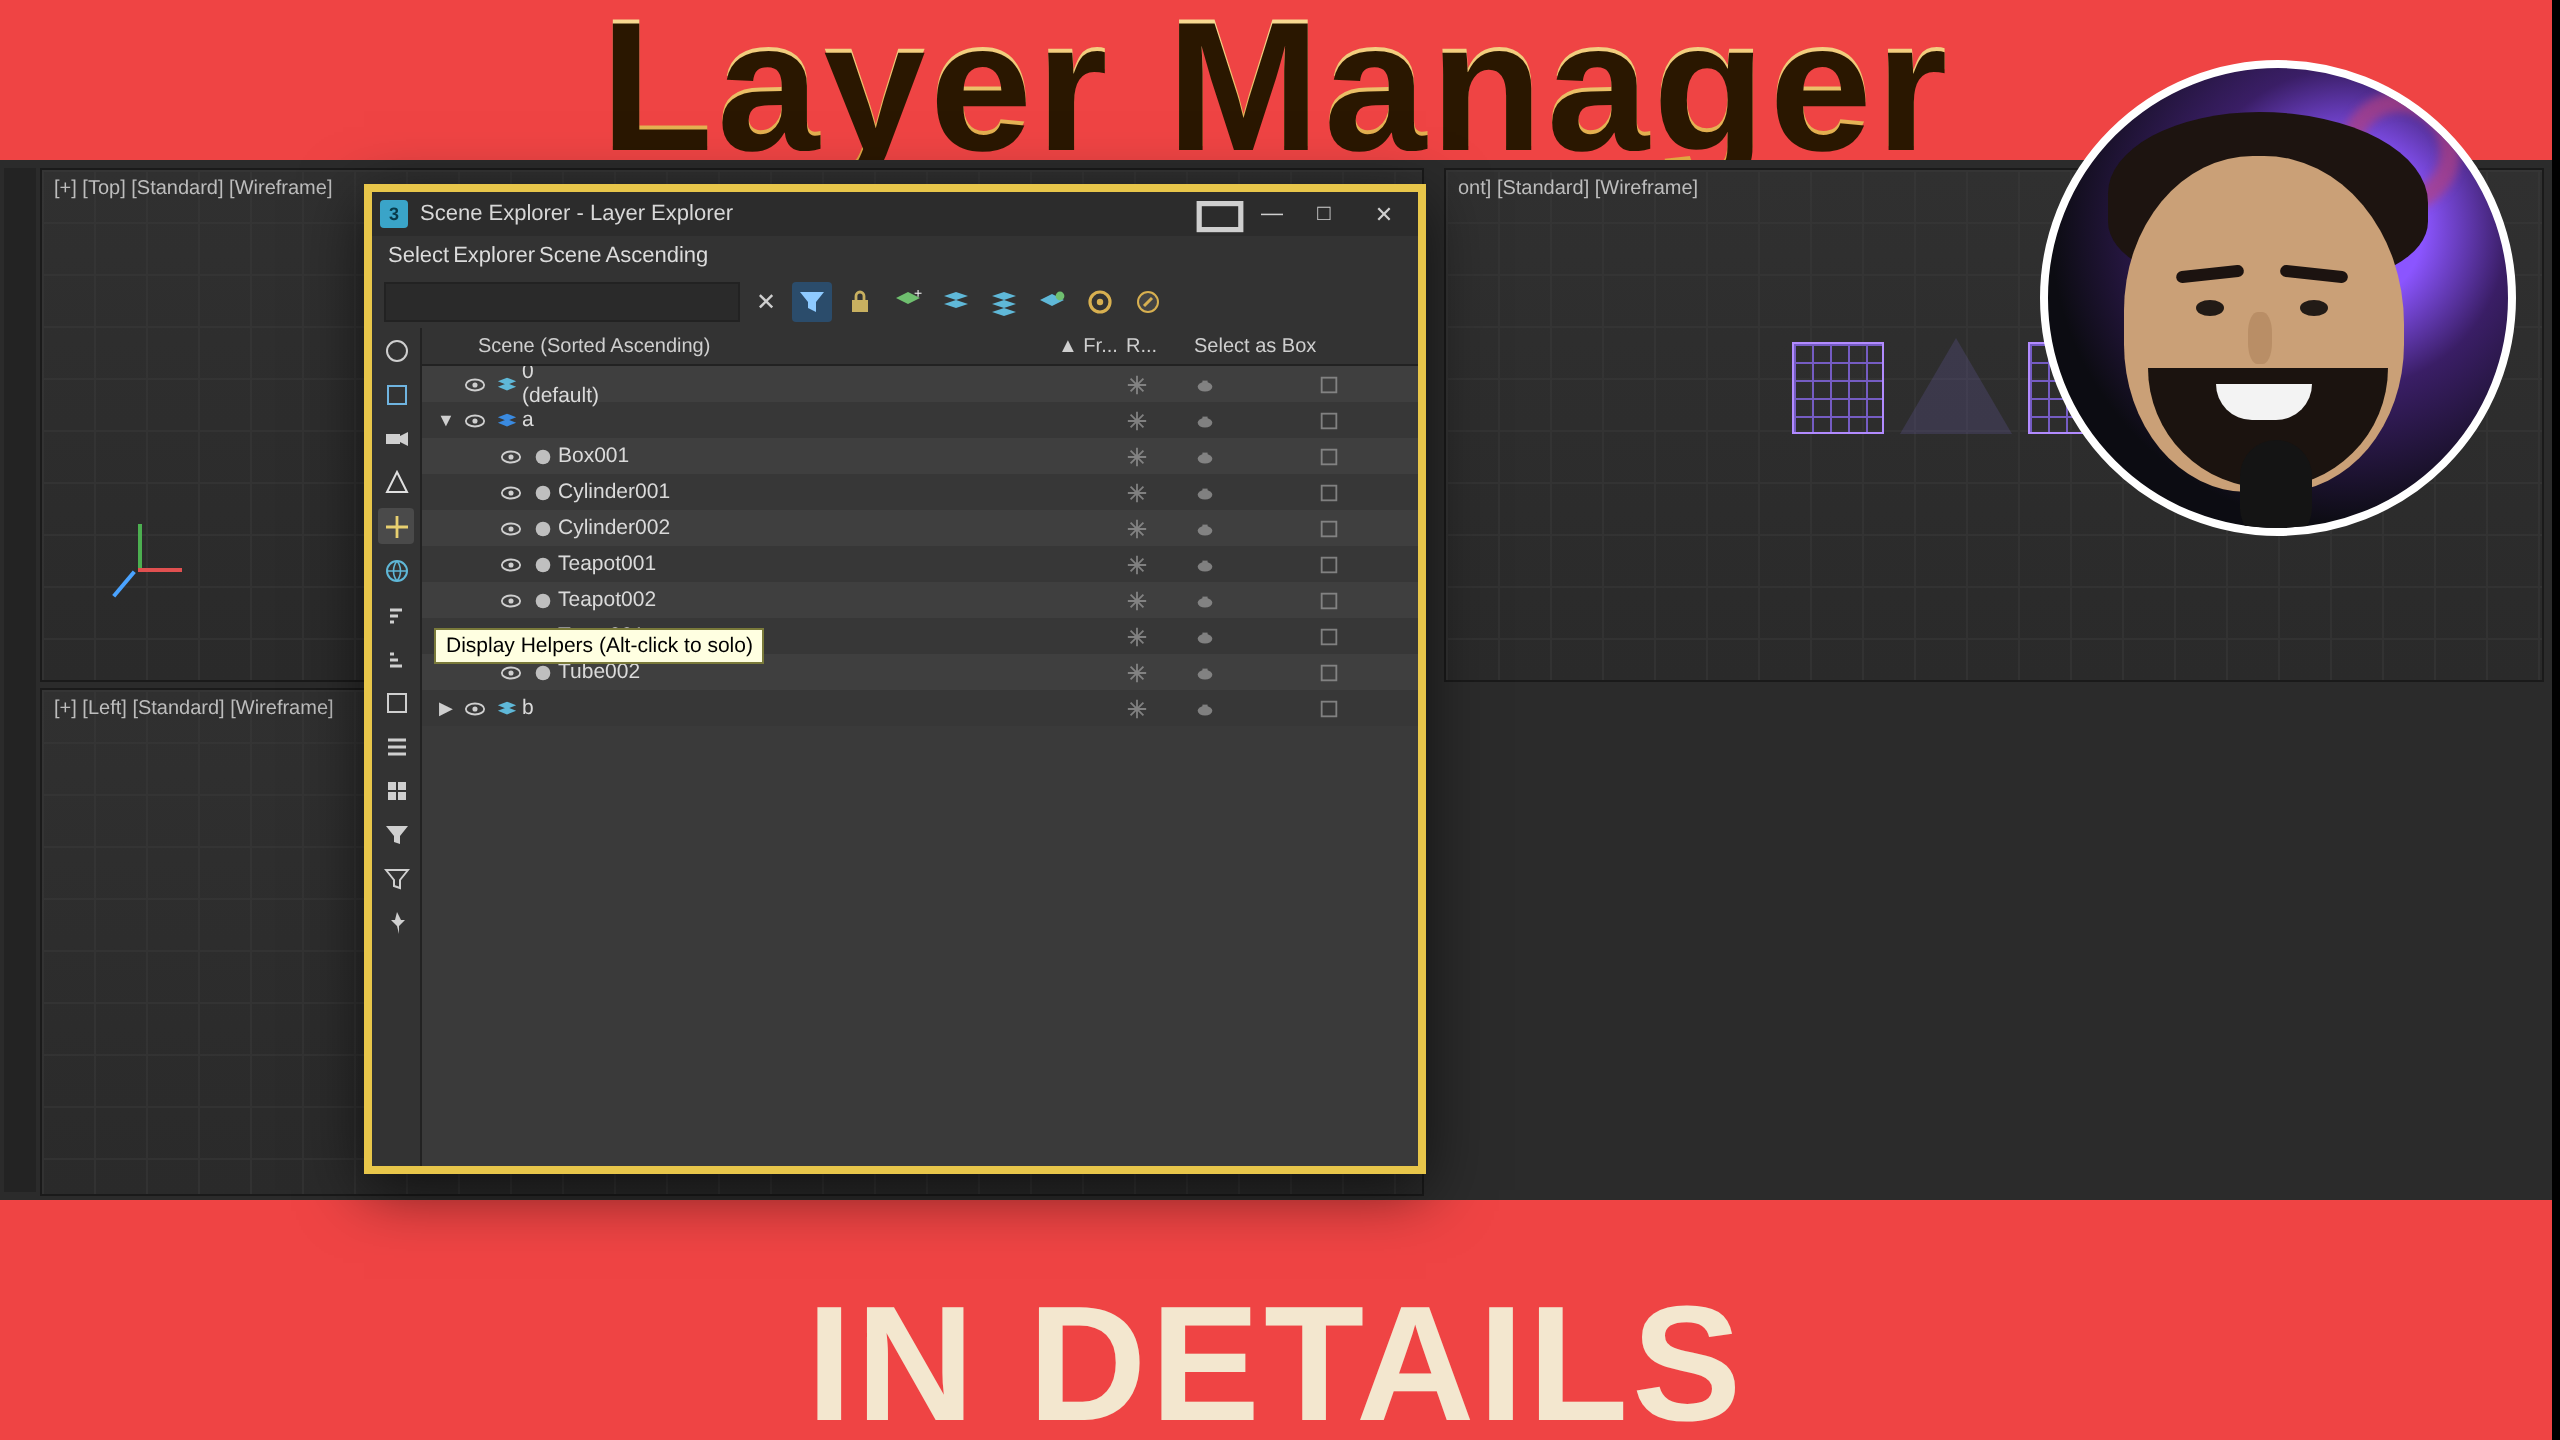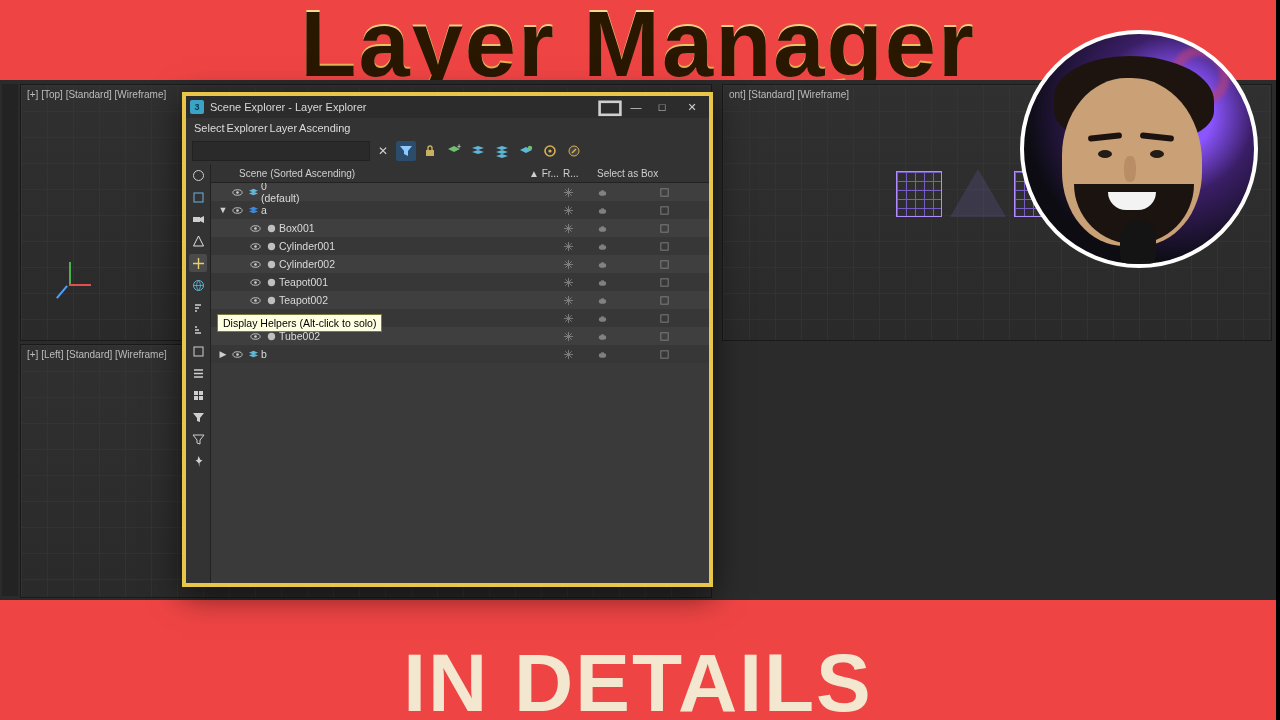--- a/index.html
+++ b/index.html
@@ -140,21 +140,21 @@
           </svg>
         </div>
       <div class="tbtn">—</div>
       <div class="tbtn">□</div>
       <div class="tbtn cls">✕</div>
     </div>
 
     <div class="menus">
       <span>Select</span>
       <span>Explorer</span>
-      <span>Layer</span>
+      <span>Scene</span>
       <span>Ascending</span>
     </div>
 
     <div class="toolbar">
       <div class="tool-search" title=""></div>
       <div class="tx">✕</div>
       <div class="tb-ico hl">
           <svg viewBox="0 0 14 14">
             <path d="M1 2h12L9 7v5l-4-2V7z" fill="#8ecaff"></path>
           </svg>

